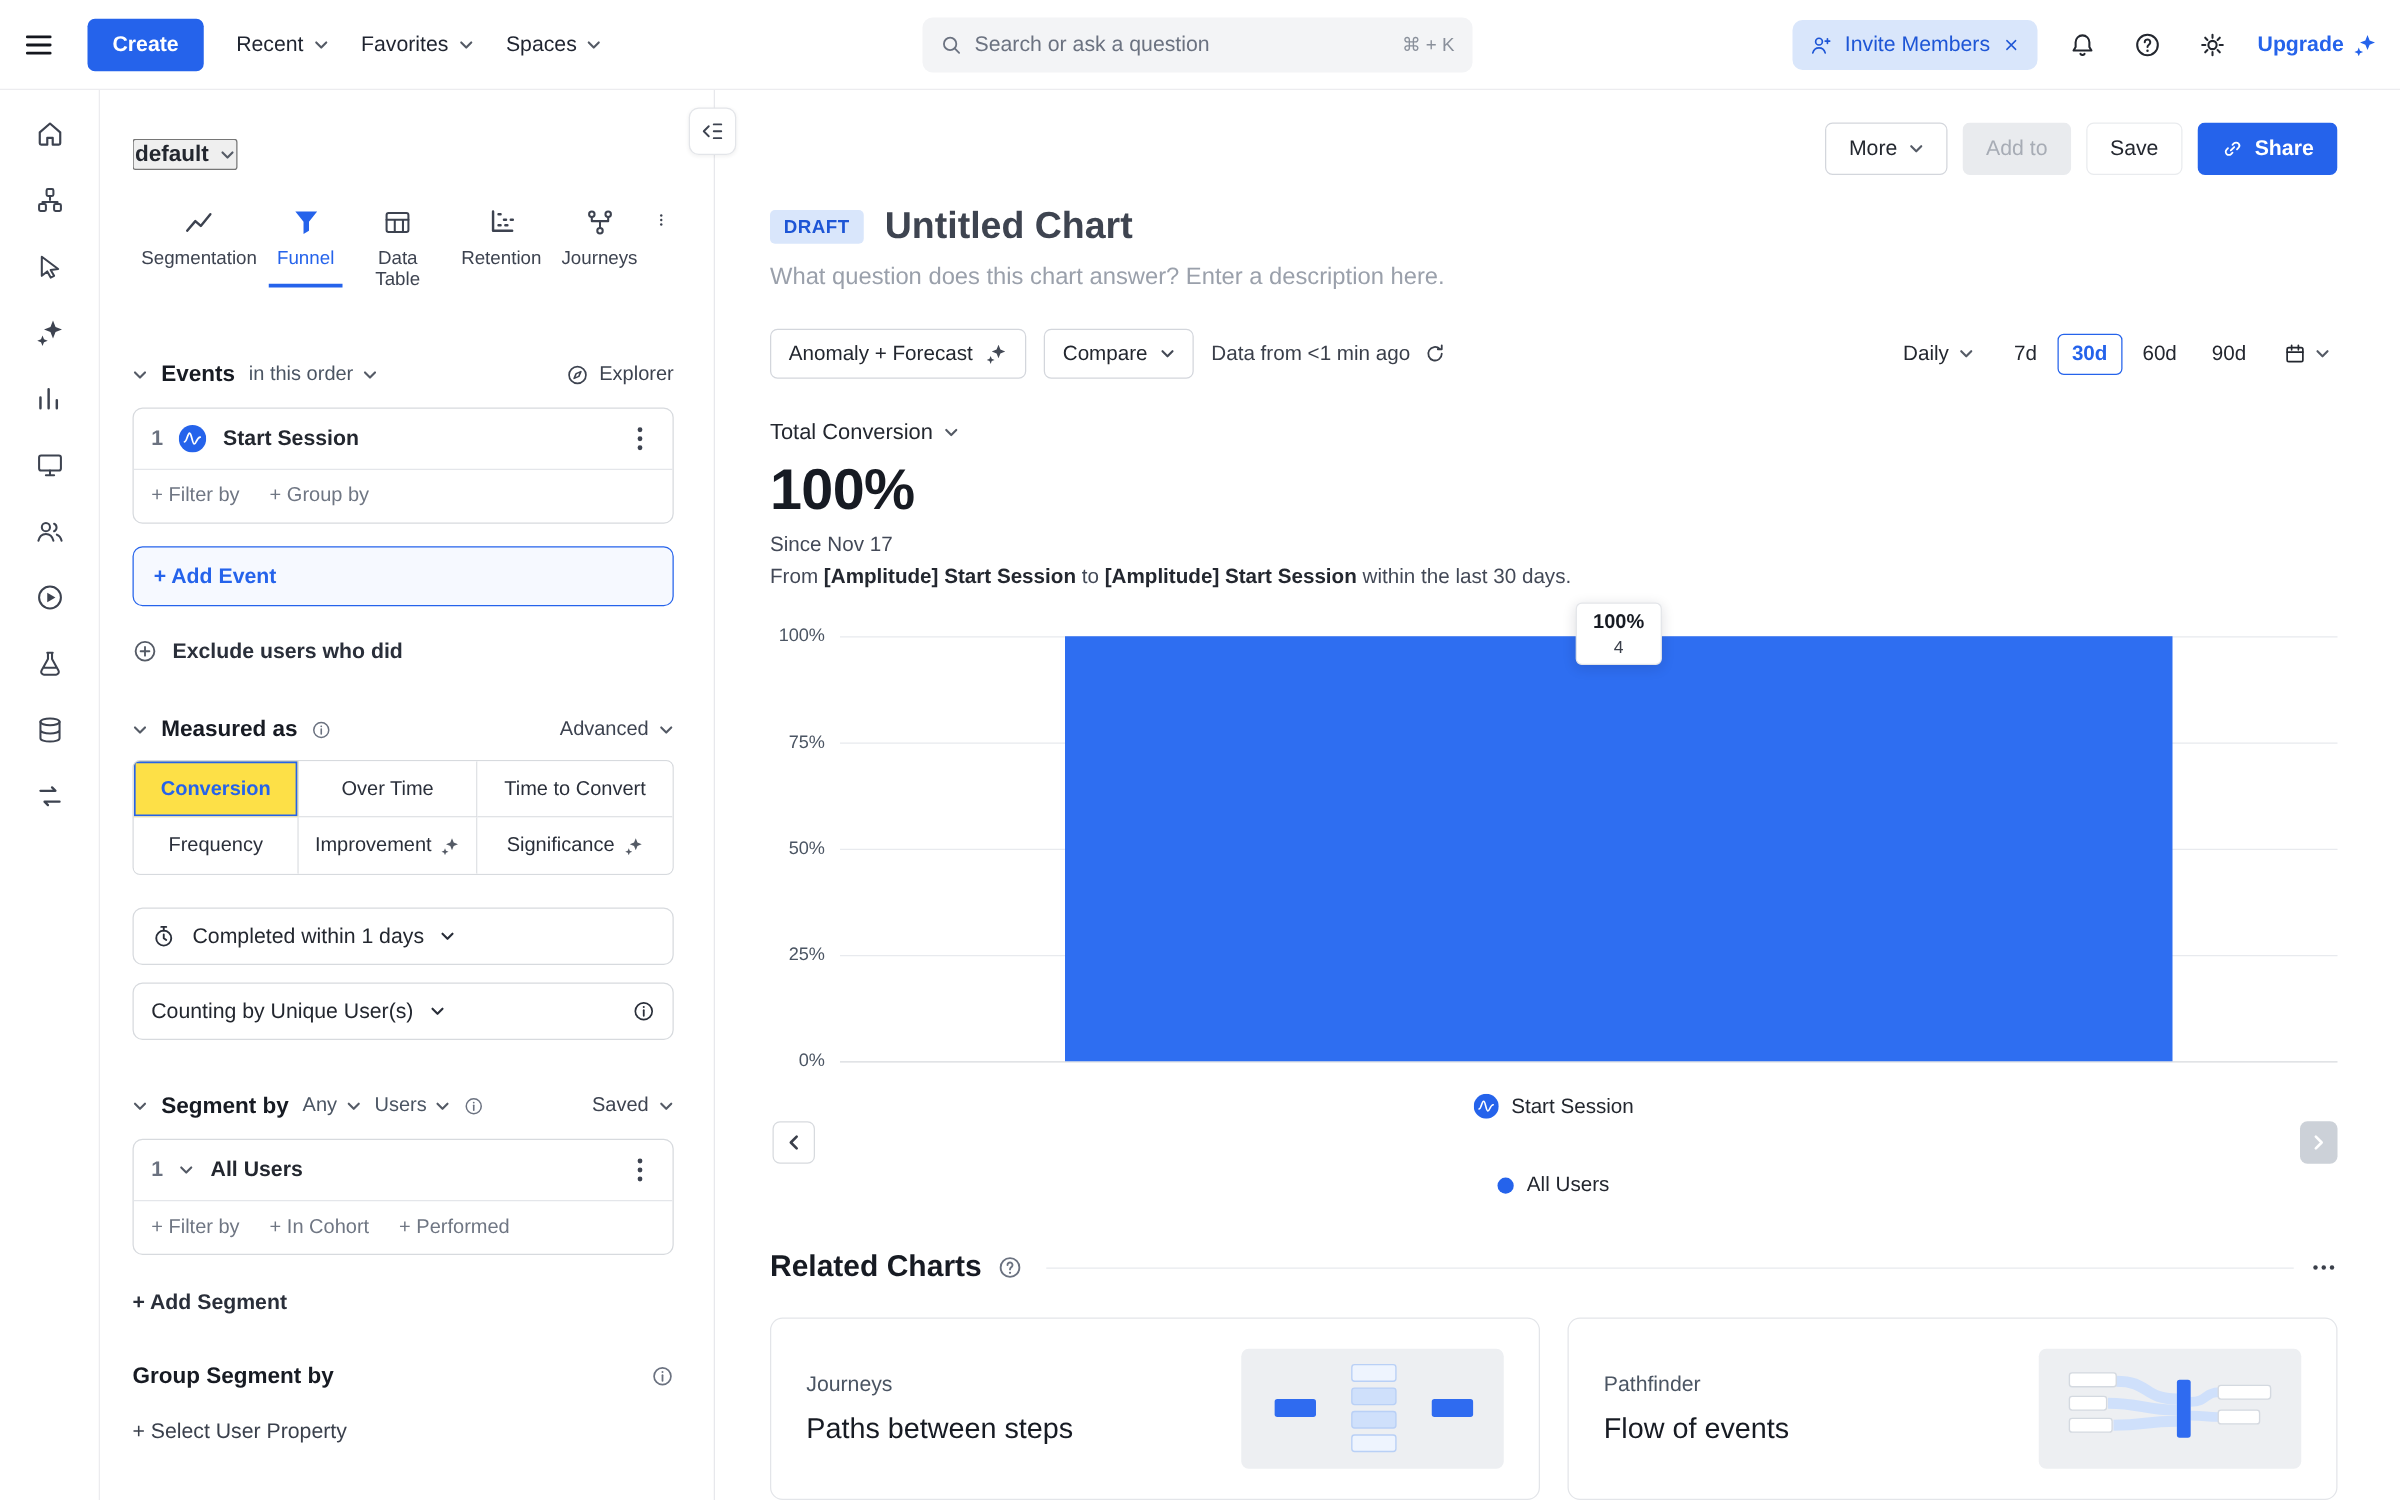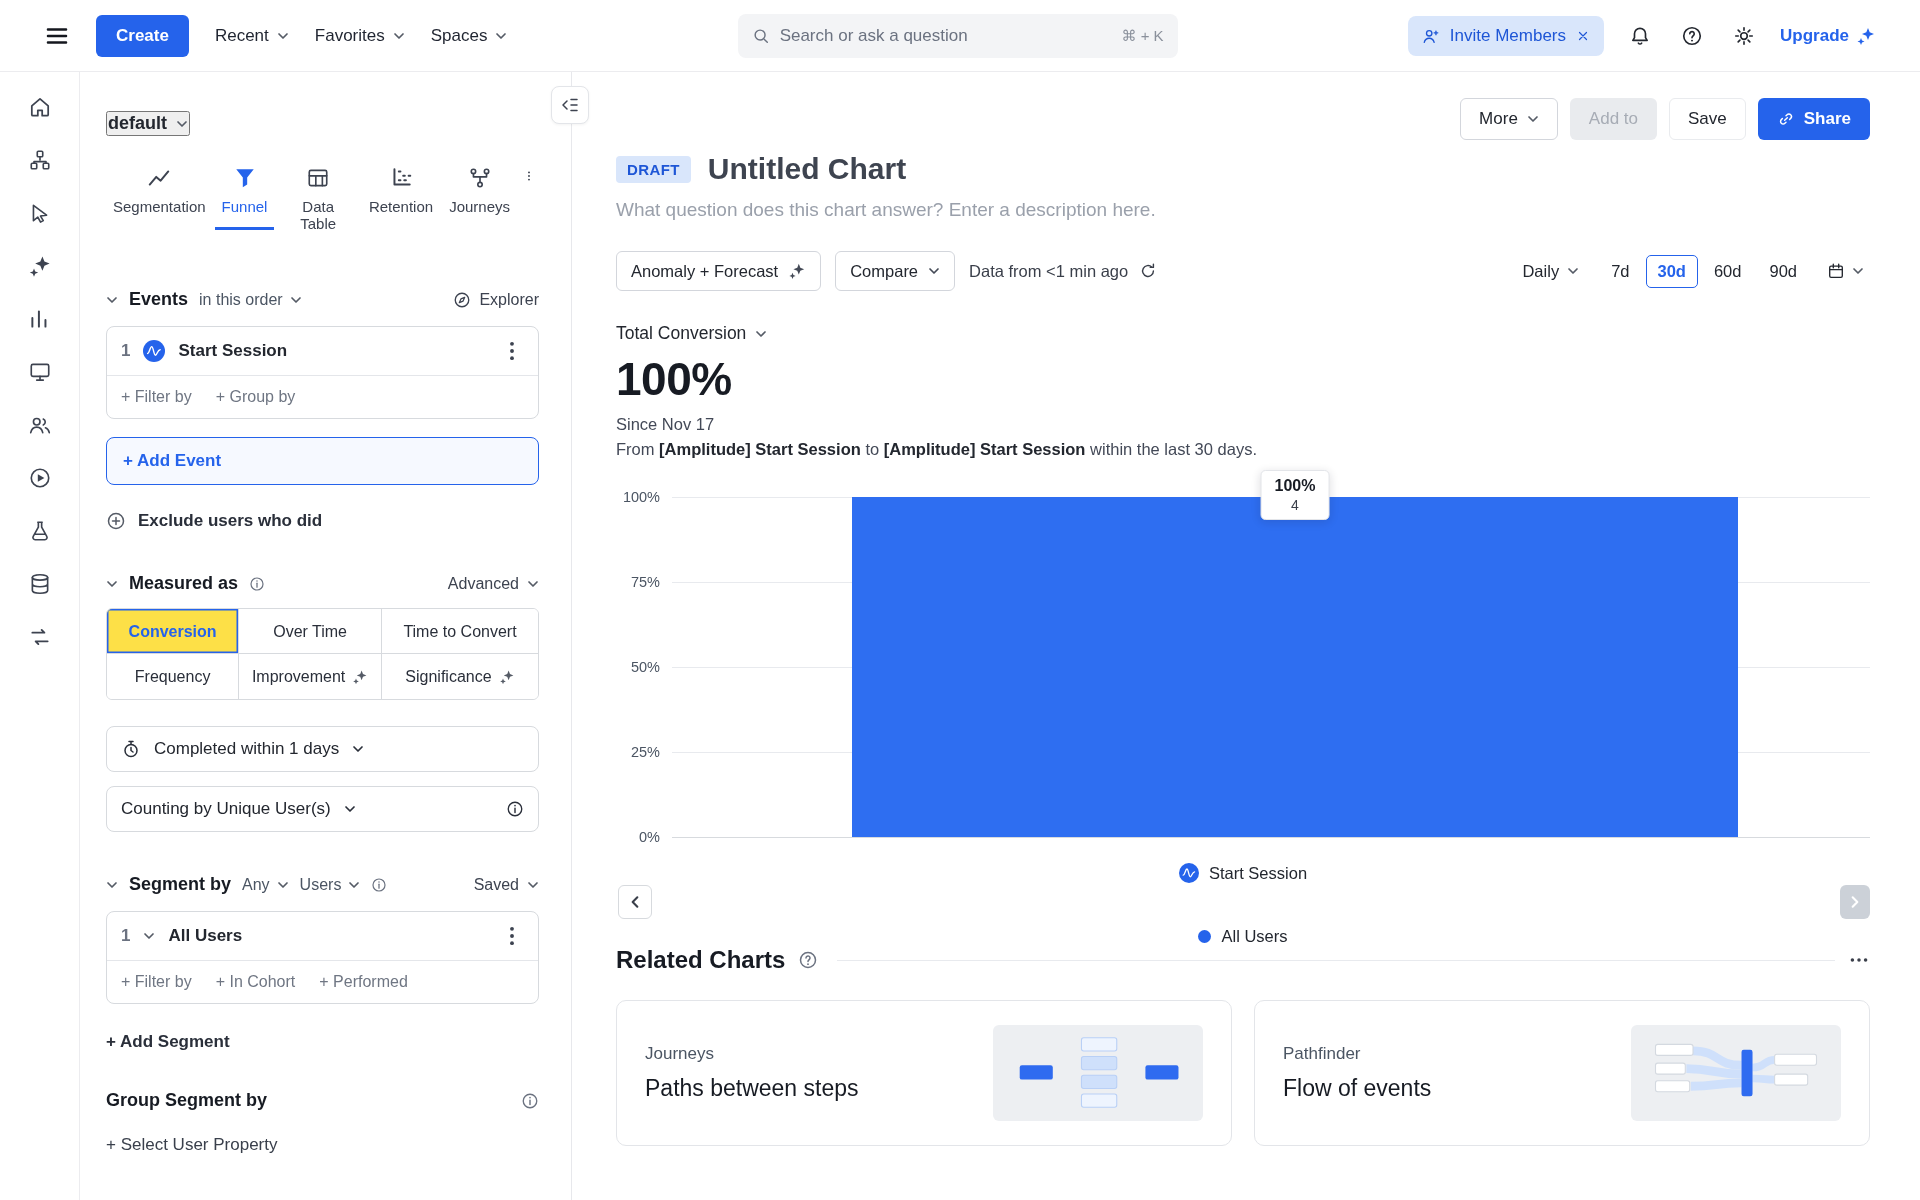--- a/index.html
+++ b/index.html
@@ -8,21 +8,21 @@
     font-family:"Liberation Sans", sans-serif;
     color:#1f2430; background:#fff; overflow:hidden; position:relative; font-size:17px;
   }
   button { font-family:inherit; cursor:pointer; }
   .icon { display:inline-flex; align-items:center; justify-content:center; flex:none; }
   .icon svg { width:100%; height:100%; display:block; }
   .i12{width:12px;height:12px}.i14{width:14px;height:14px}.i16{width:16px;height:16px}
   .i18{width:18px;height:18px}.i20{width:20px;height:20px}.i22{width:22px;height:22px}.i24{width:24px;height:24px}
 
   
-  .topbar { height:72px; display:flex; align-items:center; padding:0 44px; gap:26px;
+  .topbar { height:72px; display:flex; align-items:center; padding:0 18px; gap:26px;
             border-bottom:1px solid #ececef; position:relative; z-index:9; background:#fff;}
   .hamburger { color:#14171e; width:26px; height:26px; background:none; border:none; }
   .btn-create { background:#2563eb; color:#fff; border:none; border-radius:6px;
                 padding:11px 20px; font-size:17px; font-weight:600; }
   .nav-item { display:flex; align-items:center; gap:8px; font-size:17px; color:#1f2430;
               background:none; border:none; }
   .chev { color:#555b66; }
   .searchbar { margin:0 auto; display:flex; align-items:center; gap:10px; width:440px; height:44px;
                background:#f3f4f6; border-radius:8px; padding:0 14px; color:#6b7280; }
   .searchbar input { border:none; background:transparent; outline:none; flex:1; font-size:17px; color:#1f2430; }
@@ -100,21 +100,21 @@
   
   .main { position:absolute; left:572px; top:72px; right:0; bottom:0; padding:26px 50px 16px 44px; overflow:hidden; }
   .actions { display:flex; justify-content:flex-end; gap:12px; }
   .btn { height:42px; padding:0 18px; border-radius:6px; font-size:17px; display:inline-flex;
          align-items:center; gap:9px; border:1px solid transparent; background:#fff; }
   .btn-outline { border-color:#d3d6dc; color:#23272f; }
   .btn-disabled { background:#e9ebee; color:#a7acb5; cursor:default; }
   .btn-plain { border-color:#e9ebee; color:#23272f; }
   .btn-primary { background:#2563eb; color:#fff; font-weight:600; }
 
-  .title-row { margin-top:12px; display:flex; align-items:center; gap:17px; }
+  .title-row { margin-top:24px; display:flex; align-items:center; gap:17px; }
   .draft { background:#d9e6fb; color:#1e56d6; font-size:15px; font-weight:700; padding:5px 11px;
            border-radius:4px; letter-spacing:.4px; }
   .chart-title { font-size:30px; font-weight:600; color:#3e4450; }
   .desc { margin-top:13px; color:#9aa0ab; font-size:19px; }
 
   .controls { margin-top:30px; display:flex; align-items:center; gap:14px; }
   .pill { border:1px solid #d3d6dc; border-radius:6px; height:40px; padding:0 14px; display:inline-flex;
           align-items:center; gap:10px; font-size:16.5px; color:#23272f; background:#fff; }
   .pill .icon { color:#444a56; }
   .freshness { display:flex; align-items:center; gap:11px; font-size:16.5px; color:#3a3f4a; }
@@ -152,21 +152,21 @@
   .arrows { position:relative; height:38px; margin-top:2px; }
   .nav-prev { position:absolute; left:2px; top:0; width:34px; height:34px; border:1px solid #d7dade;
               border-radius:6px; background:#fff; display:flex; align-items:center; justify-content:center;
               color:#3a3f4a; }
   .nav-next { position:absolute; right:0; top:0; width:30px; height:34px; border:none; border-radius:6px;
               background:#ccd1d8; color:#fff; display:flex; align-items:center; justify-content:center; }
   .seg-legend { margin-top:4px; display:flex; justify-content:center; align-items:center; gap:10px;
                 font-size:16.5px; color:#23272f; }
   .dot { width:13px; height:13px; border-radius:50%; background:#2563eb; }
 
-  .rel-head { display:flex; align-items:center; gap:13px; }
+  .rel-head { margin-top:42px; display:flex; align-items:center; gap:13px; }
   .rel-title { font-size:24px; font-weight:700; color:#171b23; }
   .rel-help { color:#6b7280; background:none; border:none; }
   .rel-line { flex:1; height:1px; background:#e8eaee; margin-left:6px; }
   .rel-more { color:#3a3f4a; background:none; border:none; }
   .rcards { margin-top:26px; display:flex; gap:22px; }
   .rcard { flex:1; border:1px solid #e3e5e9; border-radius:10px; padding:24px 28px; display:flex;
            align-items:center; justify-content:space-between; gap:20px; background:#fff; cursor:pointer; }
   .rcard-cat { font-size:17px; color:#4b5563; }
   .rcard-title { font-size:23px; color:#171b23; margin-top:11px; }
   .thumb { width:210px; height:96px; background:#edeff2; border-radius:6px; display:flex;

